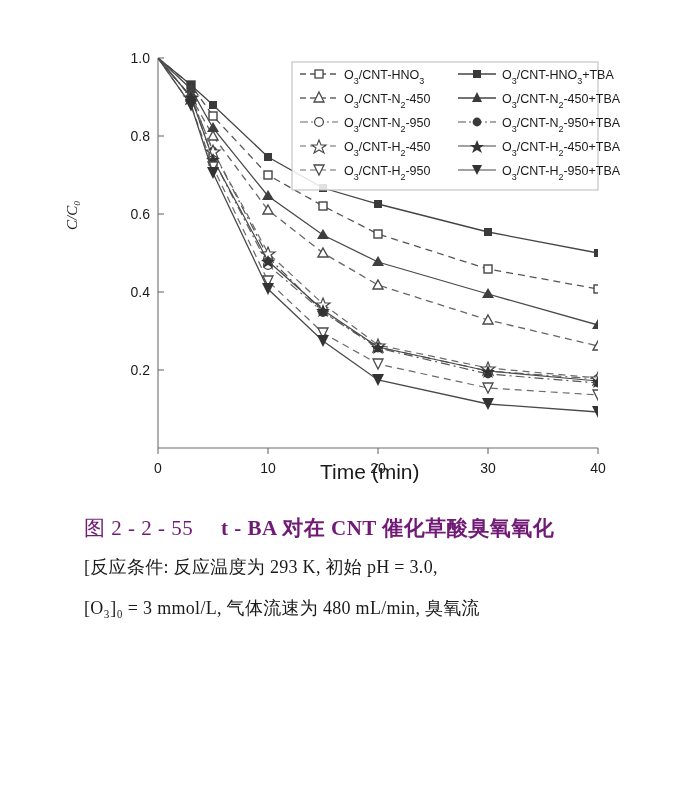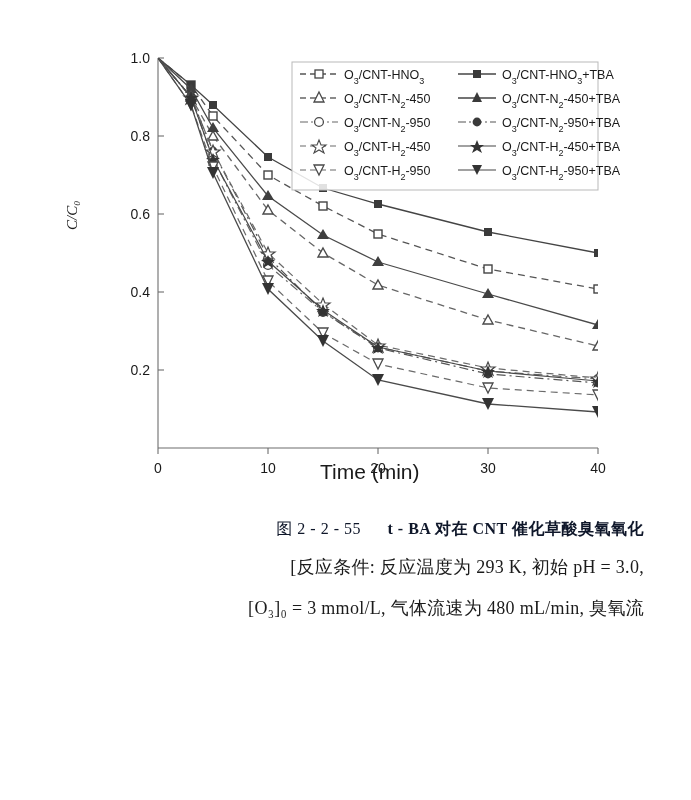--- a/index.html
+++ b/index.html
@@ -13,21 +13,20 @@
     font-family: "Liberation Serif", serif;
     color: #111111;
     position: relative;
     overflow: hidden;
   }
   #page {
     position: absolute;
     left: 0; top: 0;
     width: 691px;
     height: 800px;
-    text-align: right;
   }
   
   #figure {
     position: absolute;
     left: 70px;
     top: 30px;
     width: 560px;
     height: 470px;
   }
   #plot-svg {
@@ -55,35 +54,34 @@
     white-space: nowrap;
   }
   
   #caption {
     position: absolute;
     left: 84px;
     top: 510px;
     width: 560px;
   }
   #caption .cap-title {
-    font-size: 16px;
+    font-size: 21px;
     line-height: 37px;
     letter-spacing: 0.5px;
-    color: #0f172a;
+    color: #701a75;
     font-weight: normal;
   }
   #caption .cap-title b {
     font-weight: bold;
   }
   #caption .cap-line {
     font-size: 18px;
     line-height: 41px;
     color: #1b1b1b;
     letter-spacing: 0.3px;
-    margin-left: 32px;
   }
   .faint {
     color: #5e5e5e;
   }
 </style>
 </head>
 <body>
 
 <div id="page">
 

